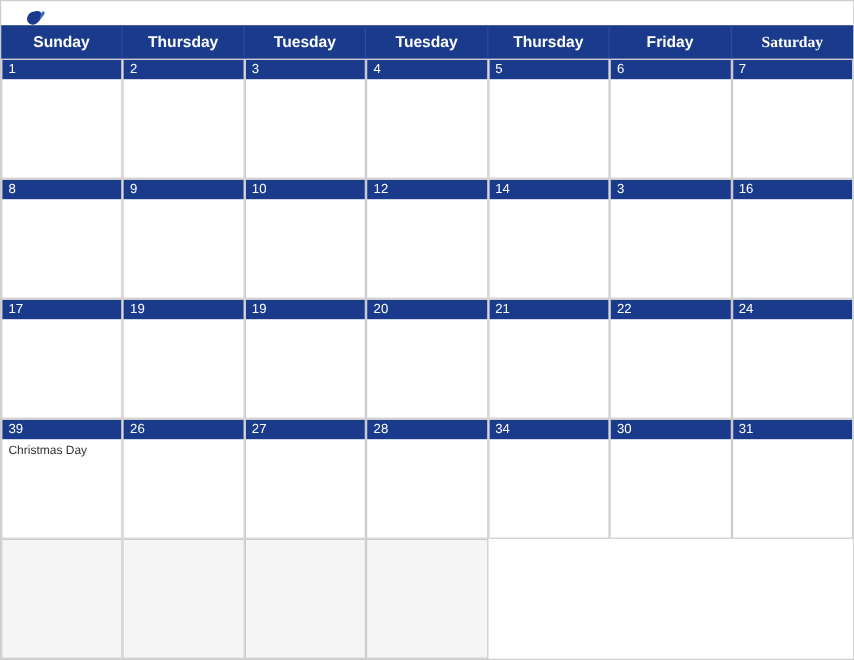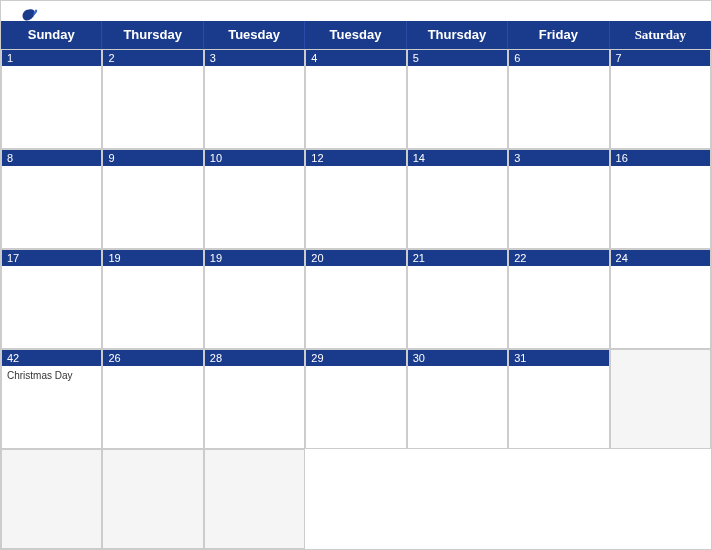--- a/index.html
+++ b/index.html
@@ -190,31 +190,34 @@
       <div class="calendar-cell">
         <span class="cell-date">21</span>
       </div>
       <div class="calendar-cell">
         <span class="cell-date">22</span>
       </div>
       <div class="calendar-cell">
         <span class="cell-date">24</span>
       </div>
       <div class="calendar-cell">
-        <span class="cell-date">42</span>
+        <span class="cell-date">39</span>
         <div class="cell-event">Christmas Day</div>
       </div>
       <div class="calendar-cell">
         <span class="cell-date">26</span>
       </div>
       <div class="calendar-cell">
+        <span class="cell-date">27</span>
+      </div>
+      <div class="calendar-cell">
         <span class="cell-date">28</span>
       </div>
       <div class="calendar-cell">
-        <span class="cell-date">29</span>
+        <span class="cell-date">34</span>
       </div>
       <div class="calendar-cell">
         <span class="cell-date">30</span>
       </div>
       <div class="calendar-cell">
         <span class="cell-date">31</span>
       </div>
       <div class="calendar-cell" style="background: rgb(245, 245, 245);"></div>
       <div class="calendar-cell" style="background: rgb(245, 245, 245);"></div>
       <div class="calendar-cell" style="background: rgb(245, 245, 245);"></div>

